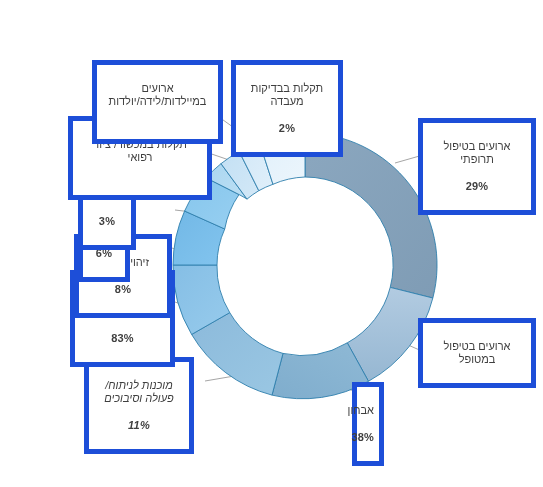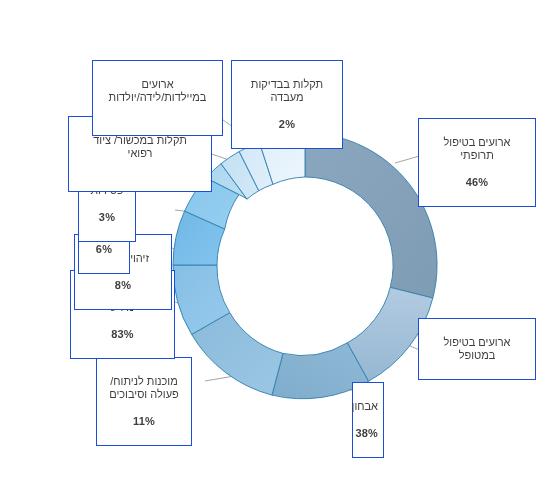--- a/index.html
+++ b/index.html
@@ -8,21 +8,21 @@
     width:543px;height:487px;position:relative;overflow:hidden;
     font-family:"Liberation Sans","DejaVu Sans",sans-serif;
     color:#404040;
   }
   #chart-root{position:absolute;inset:0;}
   svg.chart-svg{position:absolute;left:0;top:0;width:543px;height:487px;}
 
   .callout{
     position:absolute;
     background:#ffffff;
-    border:1px solid #1d4ed8;
+    border:5px solid #1d4ed8;
     box-sizing:border-box;
     direction:rtl;
     text-align:center;
     font-size:11px;
     line-height:13.5px;
     color:#3f3f3f;
     padding:3px 5px;
     white-space:pre-line;
     z-index:5;
   }
@@ -119,34 +119,34 @@
 
       <path fill="url(#g9)" d="M 239.21 151.54 A 132 132 0 0 1 259.46 142.40 L 272.97 184.27 A 88 88 0 0 0 258.81 190.69 Z"></path>
 
       <path fill="url(#g10)" d="M 259.46 142.40 A 132 132 0 0 1 305 133 L 305 177 A 88 88 0 0 0 272.97 184.27 Z"></path>
     </g>
   </svg>
 
   <div class="callout" style="left:418px;top:118px;width:118px;">
     <span class="lbl">ארועים בטיפול
 תרופתי</span>
-    <span class="pct">46%</span>
+    <span class="pct">29%</span>
   </div>
 
   <div class="callout" style="left:418px;top:318px;width:118px;">
     <span class="lbl">ארועים בטיפול
 במטופל</span>
   </div>
 
   <div class="callout" style="left:352px;top:382px;width:32px;">
     <span class="lbl">אבחון</span>
     <span class="pct">38%</span>
   </div>
 
-  <div class="callout" style="left:96px;top:357px;width:96px;">
+  <div class="callout" style="left:84px;top:357px;width:110px;font-style:italic;">
     <span class="lbl">מוכנות לניתוח/
 פעולה וסיבוכים</span>
     <span class="pct">11%</span>
   </div>
 
   <div class="callout" style="left:70px;top:270px;width:105px;">
     <span class="lbl">העברת מטופל/
 מידע</span>
     <span class="pct">83%</span>
   </div>

